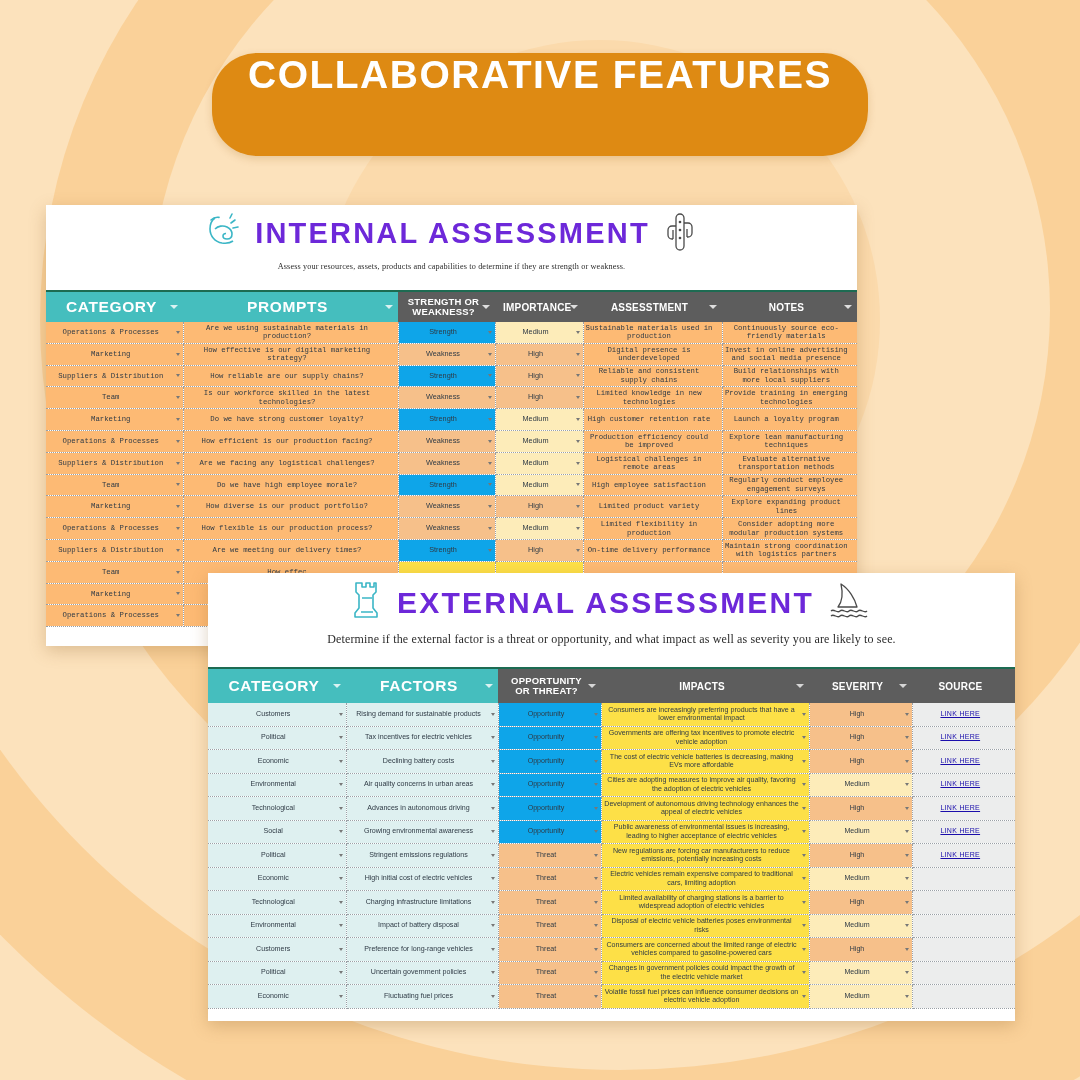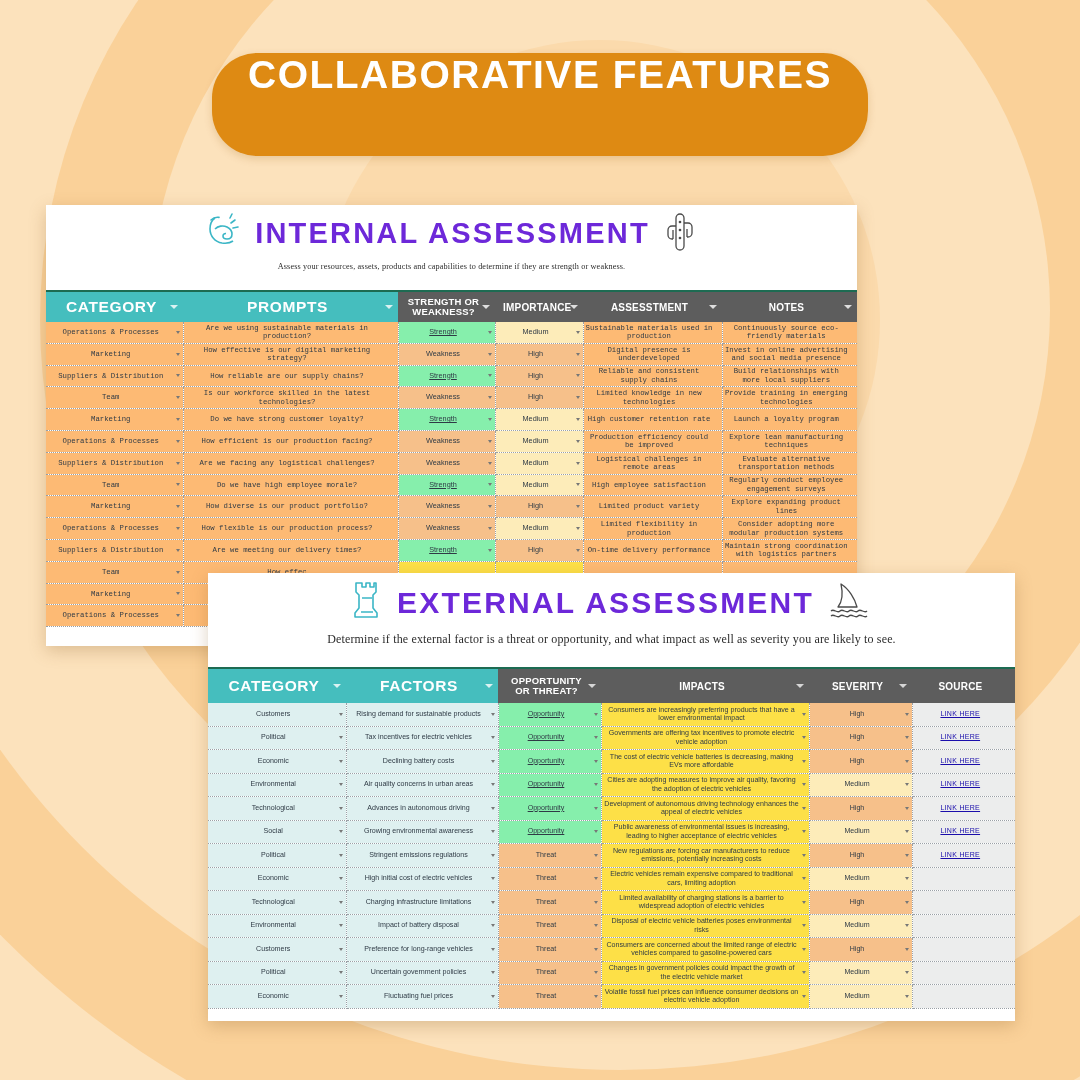--- a/index.html
+++ b/index.html
@@ -88,21 +88,21 @@
   #internal-sheet tbody tr td{height:20.8px;}
   #external-sheet tbody tr td{height:22.5px;font-size:7.1px;}
   td .cell{display:block;padding:0 9px 0 2px;}
   td .dd{
     position:absolute;right:3px;top:50%;margin-top:-1.5px;
     width:0;height:0;border-left:2.5px solid transparent;border-right:2.5px solid transparent;
     border-top:3px solid #777;
   }
   .c-grey{background:#fdba74;font-family:Liberation Mono, monospace;}
   .c-lblue{background:#def0f0;}
-  .c-green{background:#86efac;text-decoration:underline;}
+  .c-green{background:#0ea5e9;}
   .c-orange{background:#f6c08a;}
   .c-yellow{background:#fdecb9;}
   .c-white{background:#fde047;}
   td.lnk a{color:#1a0dab;text-decoration:underline;font-size:7px;letter-spacing:.3px;}
   td.lnk{background:#eceded;}
   .lastcol{border-right:none;}
 
   #internal-sheet .tbl-wrap,#external-sheet .tbl-wrap{width:100%;}
 </style>
 </head>

